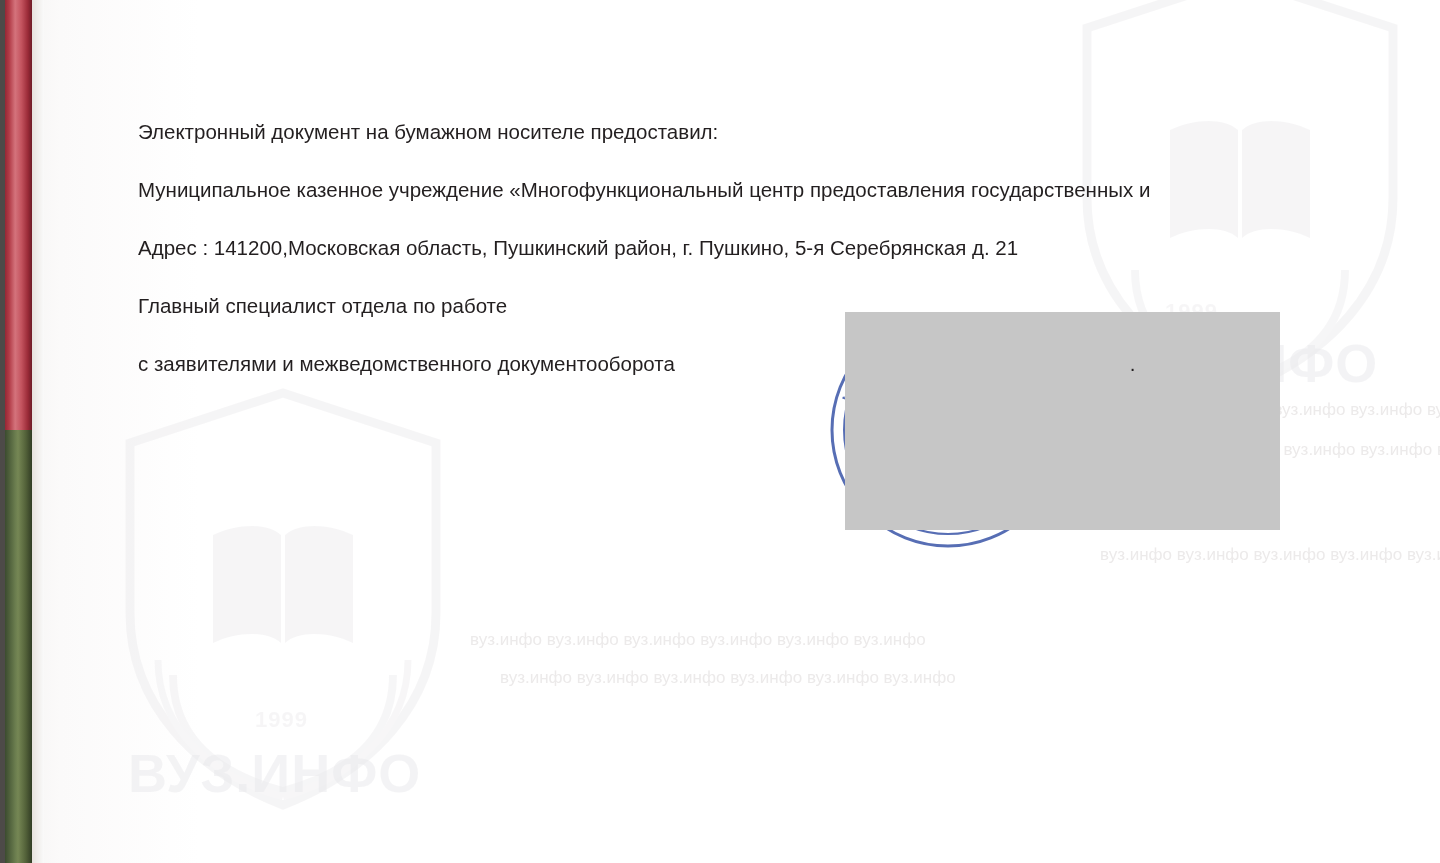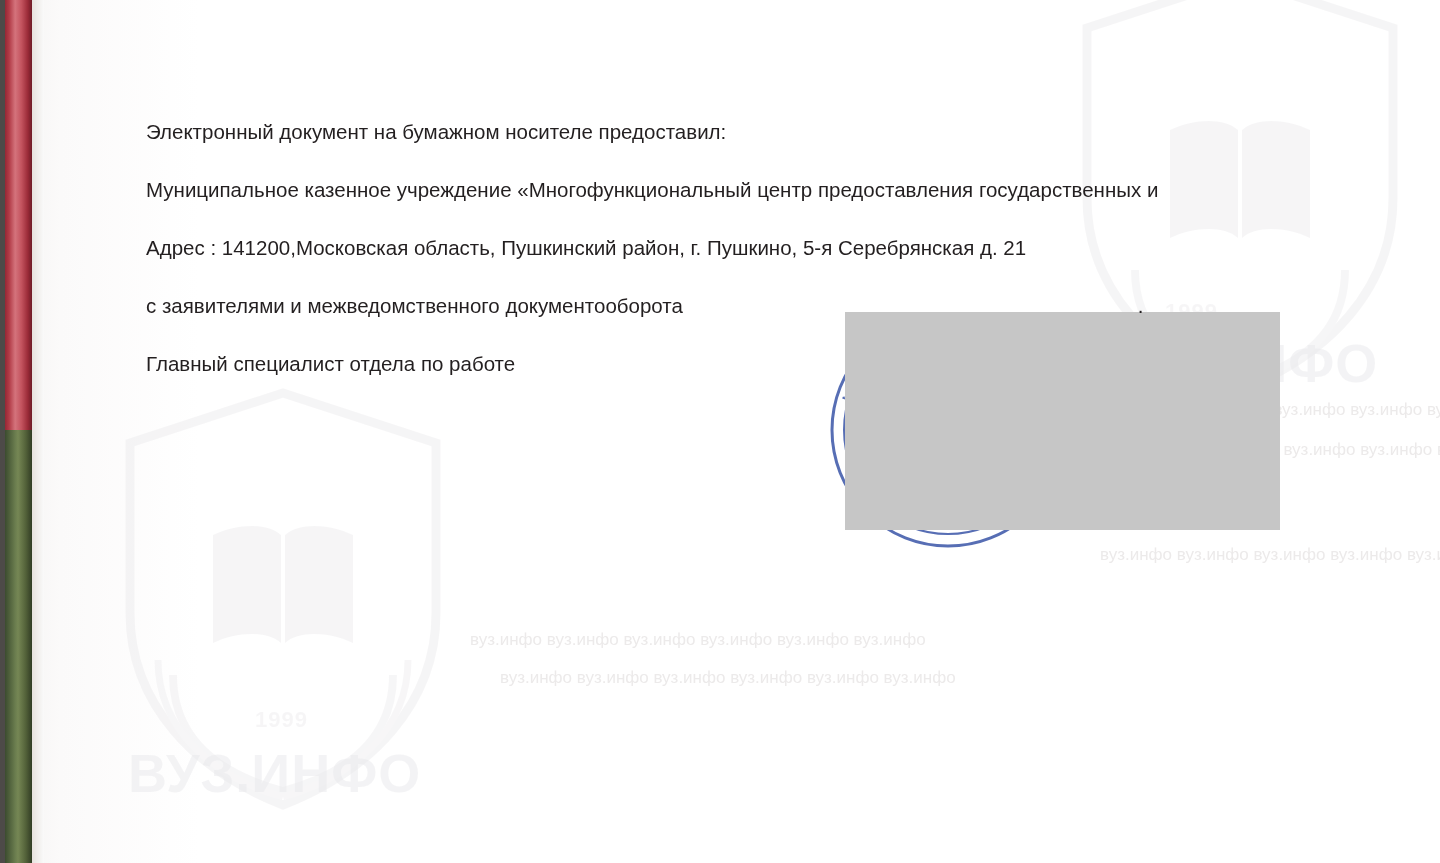--- a/index.html
+++ b/index.html
@@ -107,21 +107,21 @@
   .doc-text {
     position: absolute;
     left: 138px;
     top: 118px;
     width: 1200px;
     color: #231f20;
     font-size: 20.5px;
     line-height: 1.32;
   }
   .doc-text p {
-    margin: 0 0 31px 8px;
+    margin: 0 0 31px 0;
   }
   .line2 {
     white-space: nowrap;
   }
 
   
   .stamp {
     position: absolute;
     left: 818px;
     top: 300px;
@@ -202,22 +202,22 @@
   </div>
 
   <div class="redaction"></div>
 
   <div class="doc-text">
     <p>Электронный документ на бумажном носителе предоставил:</p>
     <p>
       <span class="line2">Муниципальное казенное учреждение «Многофункциональный центр предоставления государственных и</span><br>
     </p>
     <p>Адрес : 141200,Московская область, Пушкинский район, г. Пушкино, 5-я Серебрянская д. 21</p>
+    <p>Главный специалист отдела  по работе</p>
     <p><span>с заявителями и межведомственного документооборота</span><span style="display:inline-block;width:455px;"></span><span>.</span></p>
-    <p>Главный специалист отдела  по работе</p>
   </div>
 
   <div class="spine">
     <div class="spine-red"></div>
     <div class="spine-green"></div>
     <div class="spine-edge-light"></div>
     <div class="spine-dark"></div>
   </div>
 
 </div>

